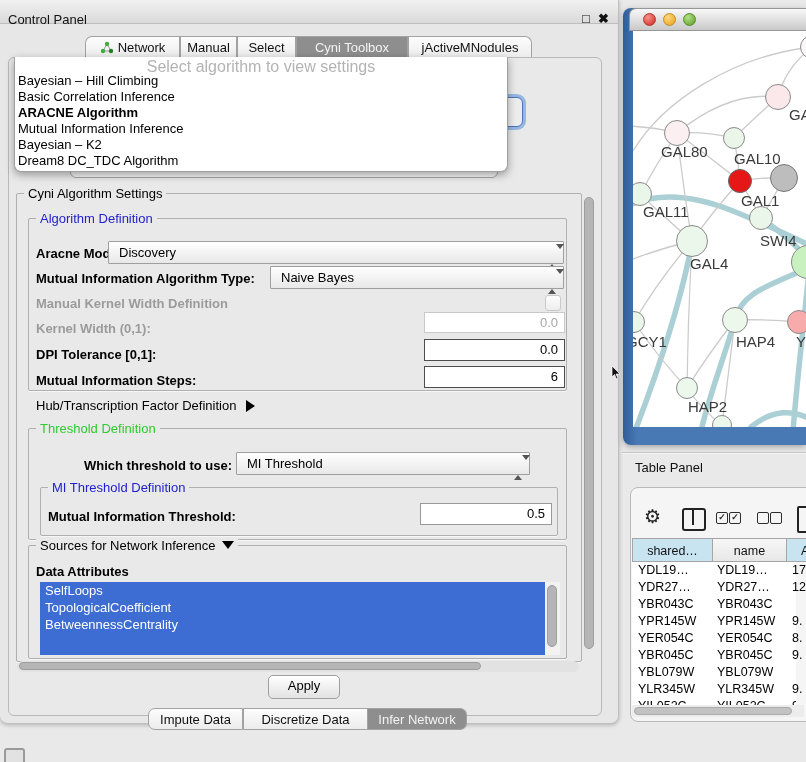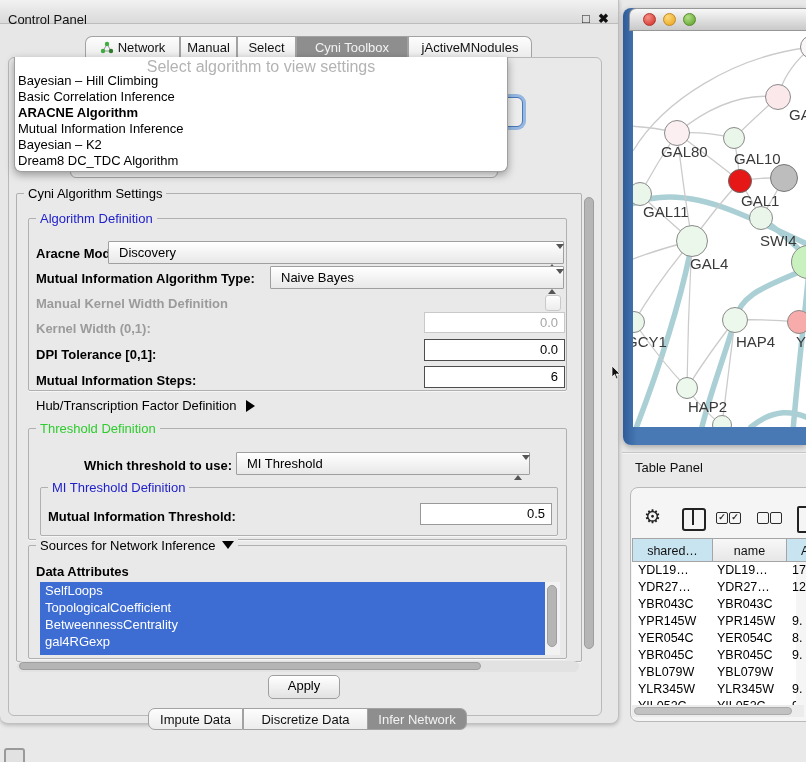--- a/index.html
+++ b/index.html
@@ -210,21 +210,20 @@
 
 <div class="abs gbox" style="left:28px;top:545px;width:537px;height:112px;"></div>
 <div class="abs gtitle t-black" style="left:36px;top:538px;"><span>Sources for Network Inference</span><span class="src-arrow"></span></div>
 <div class="abs blabel" style="left:36px;top:564px;">Data Attributes</div>
 
 <div class="abs attr-list">
   <div class="attr-sel"></div>
   <div class="attr-item" style="top:0;">SelfLoops</div>
   <div class="attr-item" style="top:17px;">TopologicalCoefficient</div>
   <div class="attr-item" style="top:34px;">BetweennessCentrality</div>
-  <div class="attr-item" style="top:51px;">gal4RGexp</div>
   <div class="lscroll">
       <div class="lthumb"></div>
     </div>
 </div>
 
 <div class="abs vscroll">
     <div class="vthumb"></div>
   </div>
 <div class="abs hscroll">
     <div class="hthumb"></div>

